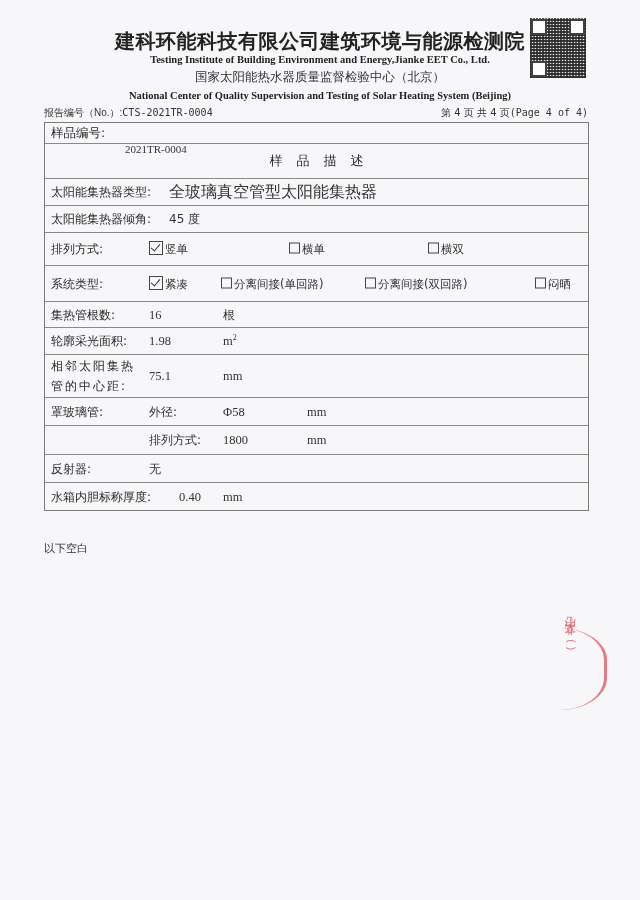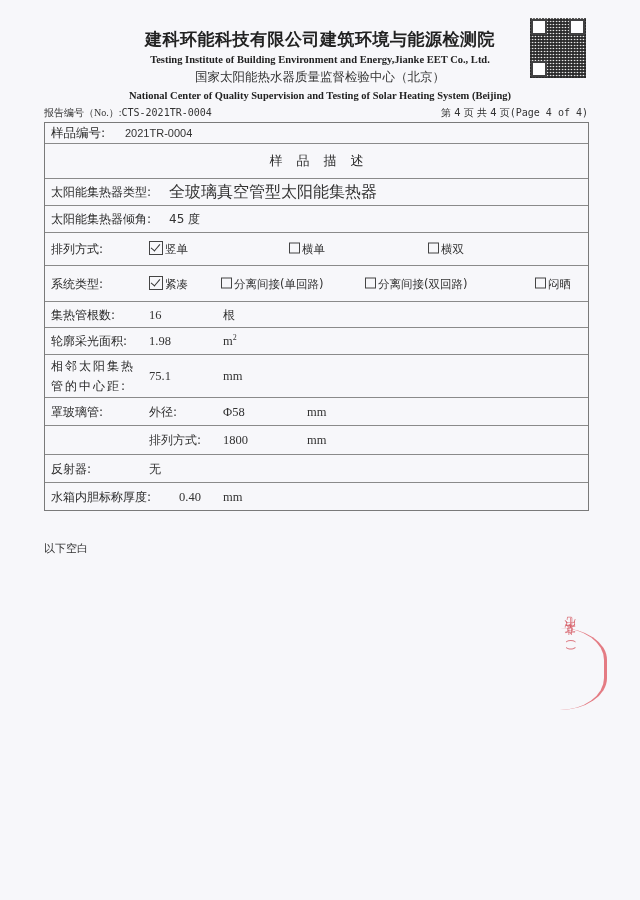--- a/index.html
+++ b/index.html
@@ -3,47 +3,47 @@
   <meta charset="utf-8">
   <style>
     html, body { margin: 0; padding: 0; }
     body {
       width: 640px; height: 900px; position: relative; overflow: hidden;
       background: #f7f7fa;
       font-family: "DejaVu Sans", "Liberation Sans", sans-serif;
       color: #2a2a2a;
     }
     .abs { position: absolute; }
-    .hdr-cn1 { left: 0; width: 640px; top: 28px; text-align: center; font-size: 17px; font-weight: bold; color: #222; letter-spacing: 0.5px; }
+    .hdr-cn1 { left: 0; width: 640px; top: 28px; text-align: center; font-size: 20px; font-weight: bold; color: #222; letter-spacing: 0.5px; }
     .hdr-en1 { left: 0; width: 640px; top: 54px; text-align: center; font-family: "Liberation Serif", serif; font-weight: bold; font-size: 10.5px; color: #222; }
     .hdr-cn2 { left: 0; width: 640px; top: 69px; text-align: center; font-size: 12.5px; color: #333; }
     .hdr-en2 { left: 0; width: 640px; top: 90px; text-align: center; font-family: "Liberation Serif", serif; font-weight: bold; font-size: 10.5px; color: #222; }
     .report-no { left: 44px; top: 106px; font-size: 10px; color: #333; font-family: "DejaVu Sans Mono", "Liberation Mono", monospace; }
-    .report-no .cn { font-family: Liberation Serif, serif; }
+    .report-no .cn { font-family: Liberation Sans, sans-serif; }
     .page-info { right: 52px; top: 106px; font-size: 10px; color: #333; font-family: "DejaVu Sans Mono", "Liberation Mono", monospace; }
     .page-info .cn { font-family: "DejaVu Sans", sans-serif; }
 
     .qr { left: 530px; top: 18px; width: 56px; height: 60px;
       background:
         repeating-linear-gradient(90deg, #333 0 2px, #ddd 2px 3px, #555 3px 5px, #eee 5px 6px),
         repeating-linear-gradient(0deg, #222 0 2px, #fff 2px 3px);
       background-blend-mode: multiply; opacity: 0.85; }
     .qr::before, .qr::after { content: ""; position: absolute; width: 12px; height: 12px; border: 2px solid #222; background: #fff; }
     .qr::before { left: 1px; top: 1px; }
     .qr::after { right: 1px; top: 1px; }
     .qr .qc { position: absolute; left: 1px; bottom: 1px; width: 12px; height: 12px; border: 2px solid #222; background: #fff; }
 
     .tbl { left: 44px; top: 122px; width: 543px; border: 1.5px solid #7a7a7a; }
     .row { position: relative; border-bottom: 1.2px solid #8a8a8a; box-sizing: border-box; font-size: 12px; }
     .row:last-child { border-bottom: none; }
     .cell { position: absolute; top: 50%; transform: translateY(-50%); white-space: nowrap; }
     .lbl { left: 6px; color: #2a2a2a; }
     .val { color: #333; }
     .serif { font-family: "Liberation Serif", serif; font-size: 12.5px; }
-    .mono { font-family: Liberation Sans, sans-serif; font-size: 11px; }
+    .mono { font-family: Liberation Serif, serif; font-size: 11px; margin-top: 16px; }
     .title-row .cell { left: 0; width: 100%; text-align: center; letter-spacing: 14px; font-size: 13px; padding-left: 14px; box-sizing: border-box; }
     .cb { display: inline-block; width: 9px; height: 9px; border: 1px solid #444; margin-right: 2px; vertical-align: -1px; position: relative; }
     .cb.checked { width: 12px; height: 12px; vertical-align: -2px; }
     .cb.checked::after { content: ""; position: absolute; left: 3px; top: 0px; width: 4px; height: 8px; border-right: 1.3px solid #333; border-bottom: 1.3px solid #333; transform: rotate(40deg); }
     .opt { font-size: 11.5px; color: #333; }
 
     .blank-note { left: 44px; top: 541px; font-size: 11px; color: #333; }
 
     .stamp { left: 560px; top: 628px; width: 44px; height: 82px;
       border-right: 3px solid rgba(220,70,80,0.7); border-radius: 0 60px 60px 0 / 0 50% 50% 0; }

